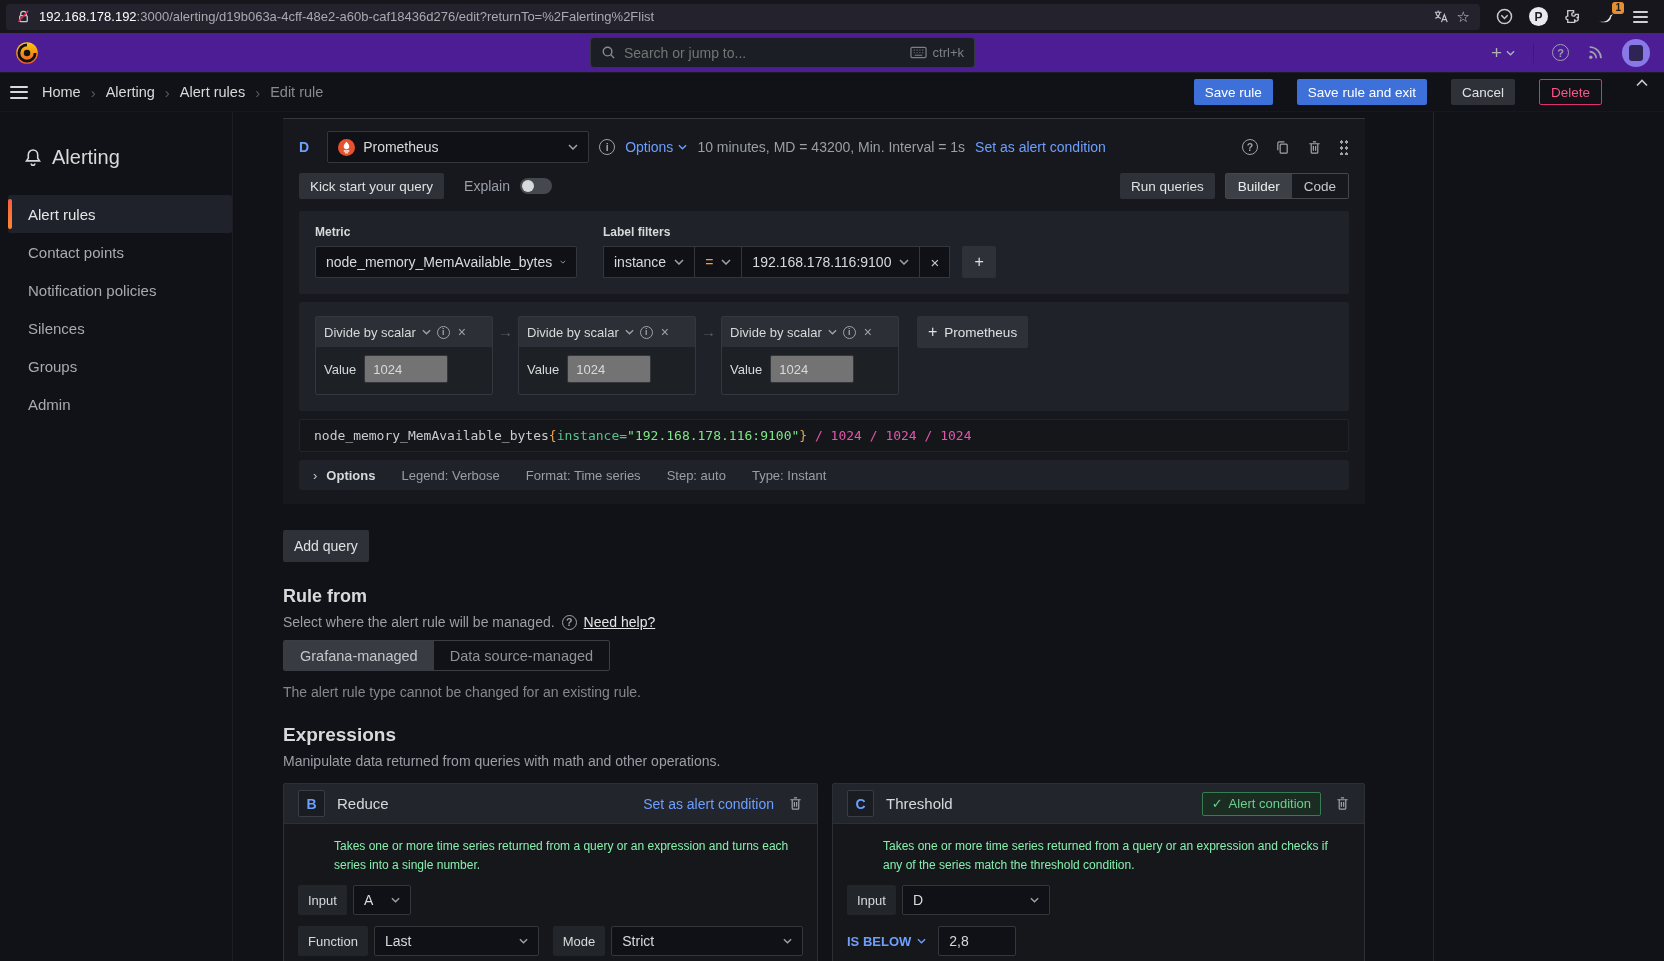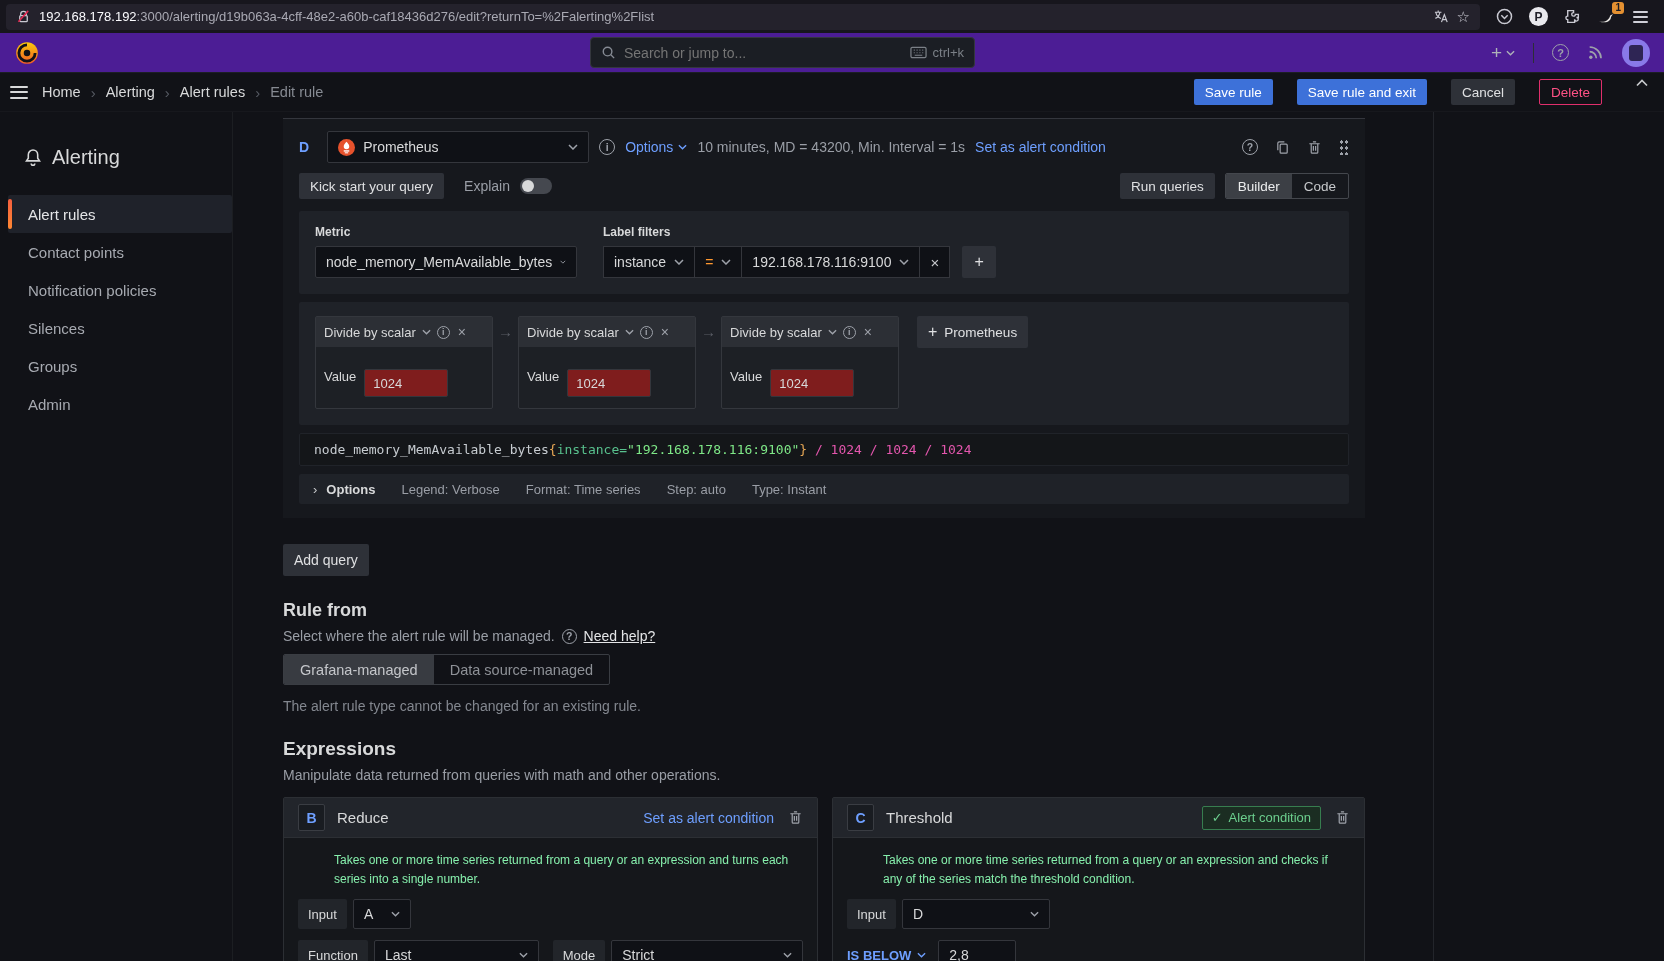--- a/index.html
+++ b/index.html
@@ -95,22 +95,22 @@
   .fseg.close-seg { color:#c7c9cc; font-size:15px; }
   .plus-btn { height:32px; width:34px; margin-left:12px; background:#2e3138; border:none; border-radius:2px; color:#dfe0e2; font-size:16px; cursor:pointer; }
 
   .ops-box { margin-top:8px; background:#1f2228; padding:14px 16px 16px; border-radius:2px; display:flex; align-items:flex-start; }
   .op-card { width:178px; border:1px solid #34373d; border-radius:2px; background:#1d2025; flex-shrink:0; }
   .op-head { height:30px; background:#2c2f35; display:flex; align-items:center; gap:6px; padding:0 8px; font-size:13px; }
   .op-head .x { margin-left:2px; color:#9ea2aa; cursor:pointer; font-size:14px; }
   .op-head .chev { color:#9ea2aa; }
   .op-head .i-circle { width:13px; height:13px; font-size:9px; color:#9ea2aa; }
   .op-title { white-space:nowrap; }
-  .op-body { padding:22px 8px 11px; display:flex; gap:8px; font-size:13px; }
-  .op-input { width:84px; height:28px; background:#7f1d1d; border:1px solid #34363c; border-radius:2px; color:#d8d9da; padding:0 8px; font-size:13px; font-family:inherit; }
+  .op-body { padding:8px 8px 11px; display:flex; align-items:center; gap:8px; font-size:13px; }
+  .op-input { width:84px; height:28px; background:#737373; border:1px solid #34363c; border-radius:2px; color:#d8d9da; padding:0 8px; font-size:13px; font-family:inherit; }
   .op-arrow { color:#5a5e66; font-size:15px; margin:7px 5px 0; }
   .ops-add { margin-left:18px; height:32px; }
 
   .preview-strip { margin-top:8px; background:#141619; border:1px solid #202329; border-radius:2px; padding:8px 14px; font-size:13px; color:#c7ccd1; }
   .c-brace { color:#e8a855; } .c-label { color:#58c08d; } .c-val { color:#7ee787; } .c-tail { color:#e356ad; }
 
   .optrow-strip { margin-top:8px; background:#1f2228; border-radius:2px; height:30px; display:flex; align-items:center; gap:26px; padding:0 14px; font-size:13px; color:#9a9ea6; }
   .optrow-toggle { display:flex; align-items:center; gap:9px; color:#d8d9da; font-weight:600; cursor:pointer; }
   .optrow-toggle .tri { color:#c7c9cc; font-weight:400; }
 

